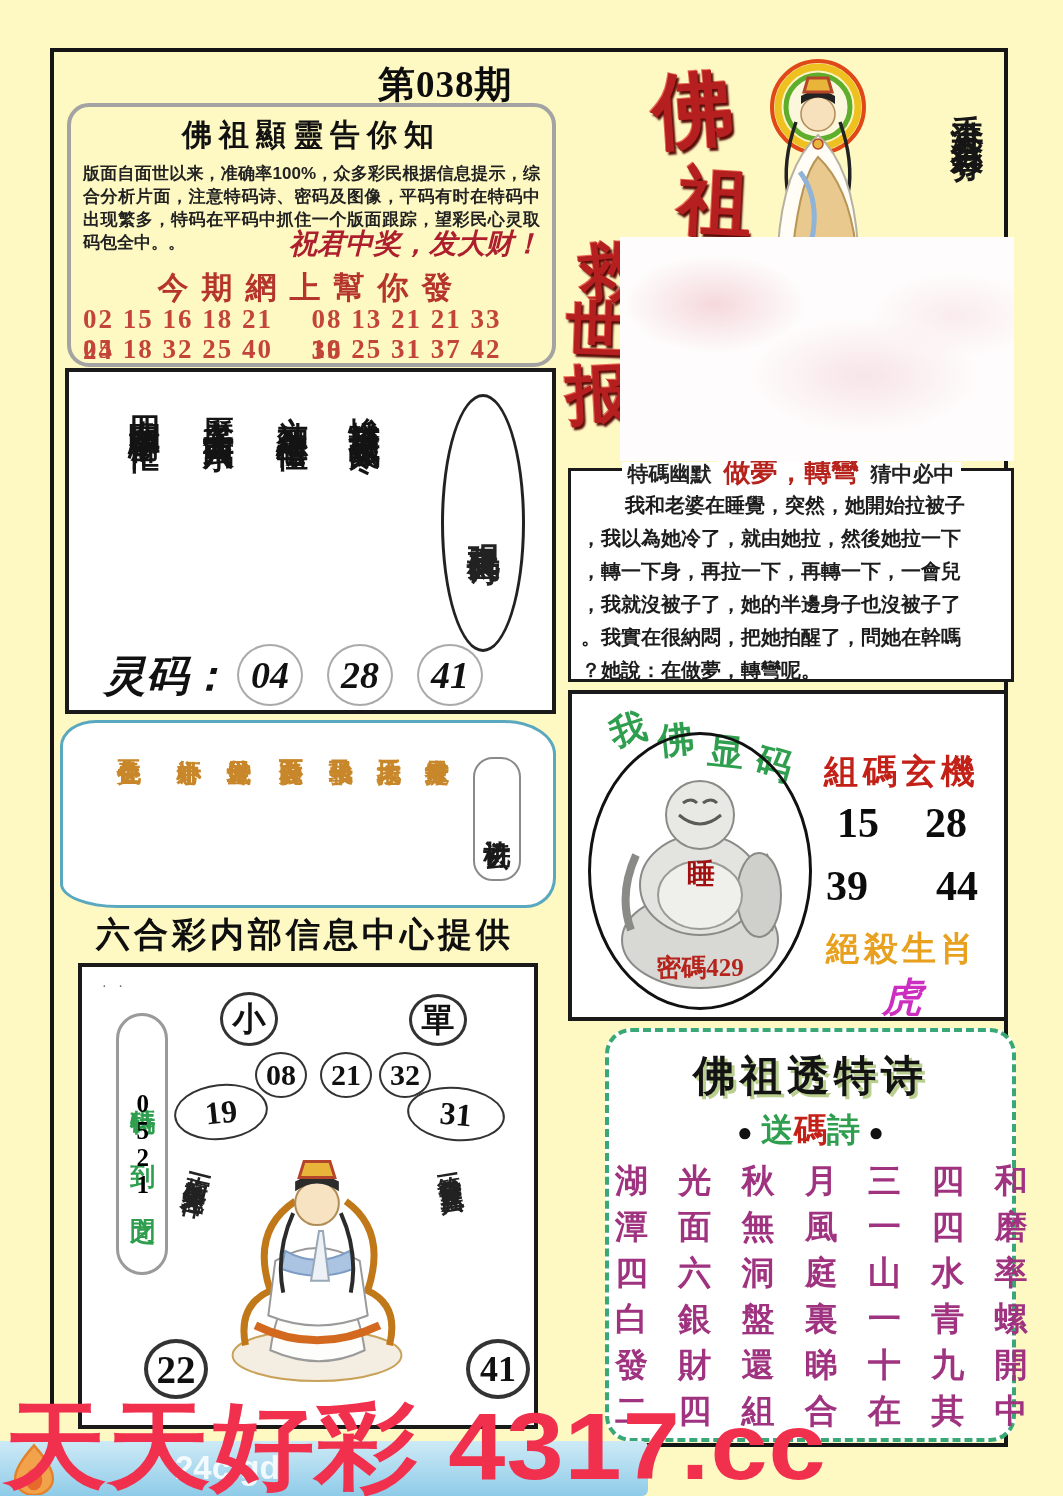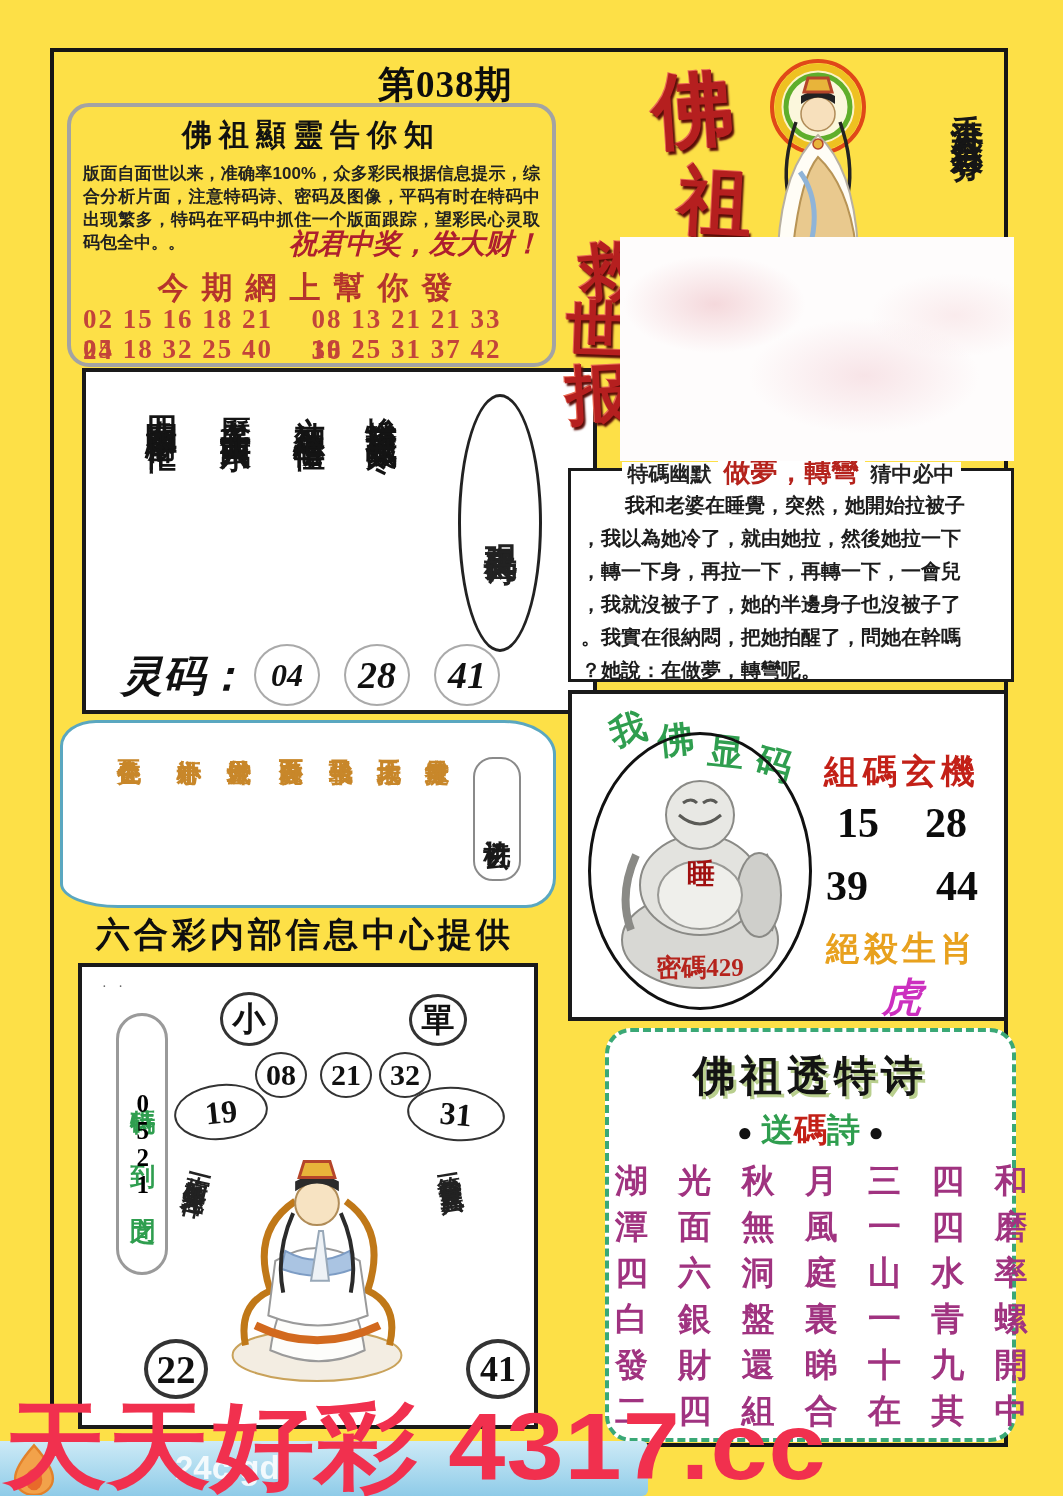--- a/index.html
+++ b/index.html
@@ -1,16 +1,16 @@
 <!DOCTYPE html>
 <html><head>
 <meta charset="utf-8">
 <style>
   html,body{margin:0;padding:0;background:#fff;}
-  .page{position:relative;width:1063px;height:1496px;background:#fde047;overflow:hidden;
+  .page{position:relative;width:1063px;height:1496px;background:#fef9c3;overflow:hidden;
         font-family:"Liberation Serif","DejaVu Serif",serif;text-decoration:underline;}
   .abs{position:absolute;}
   .frame{border:4px solid #151515;}
   .box{border:3px solid #1a1a1a;background:#fff;}
   .vtext{writing-mode:vertical-rl;text-orientation:upright;}
   .circ{border:3px solid #333;border-radius:50%;display:flex;align-items:center;justify-content:center;
         background:#fff;font-weight:bold;color:#111;}
   .oval{border:3px solid #333;border-radius:50%;display:flex;align-items:center;justify-content:center;
         background:#fff;font-weight:bold;color:#111;}
   .red{color:#b5231c;}
@@ -46,33 +46,33 @@
     <div class="abs" style="left:12px;top:197px;width:457px;display:flex;justify-content:space-between;">
       <span style="font-size:27px;font-weight:bold;color:#c3443a;letter-spacing:2px;">02 15 16 18 21 24</span>
       <span style="font-size:27px;font-weight:bold;color:#c3443a;letter-spacing:2px;">08 13 21 21 33 36</span>
     </div>
     <div class="abs" style="left:12px;top:227px;width:457px;display:flex;justify-content:space-between;">
       <span style="font-size:27px;font-weight:bold;color:#c3443a;letter-spacing:2px;">05 18 32 25 40 47</span>
       <span style="font-size:27px;font-weight:bold;color:#c3443a;letter-spacing:2px;">19 25 31 37 42 48</span>
     </div>
   </div>
 
-  <div class="abs box" style="left:82px;top:368px;width:483px;height:338px;border-width:4px;padding-left:24px;">
+  <div class="abs box" style="left:65px;top:368px;width:483px;height:338px;border-width:4px;">
     <div class="poemcol" style="left:58px;top:20px;font-size:31px;line-height:35px;letter-spacing:4px;">四處闖蕩皆忙忙</div>
     <div class="poemcol" style="left:132px;top:20px;font-size:31px;line-height:35px;letter-spacing:4px;">歷盡千山共萬水</div>
     <div class="poemcol" style="left:206px;top:20px;font-size:31px;line-height:35px;letter-spacing:4px;">六神無主心愴惶</div>
     <div class="poemcol" style="left:278px;top:20px;font-size:31px;line-height:35px;letter-spacing:4px;">慘擋苦設抵餓寒</div>
     <div class="abs" style="left:372px;top:22px;width:78px;height:252px;border:3px solid #222;border-radius:50%;
                 display:flex;align-items:center;justify-content:center;">
       <span class="vtext" style="font-size:33px;font-weight:bold;color:#222;letter-spacing:2px;">观音灵码诗</span>
     </div>
     <div class="abs" style="left:35px;top:276px;font-size:42px;font-weight:bold;font-style:italic;color:#111;">灵码：</div>
     <div class="abs" style="left:168px;top:272px;width:62px;height:58px;border:2px solid #aaa;border-radius:50%;
                 display:flex;align-items:center;justify-content:center;">
-      <span style="font-size:32px;font-weight:bold;font-style:italic;color:#111;">04</span>
+      <span style="font-size:38px;font-weight:bold;font-style:italic;color:#111;">04</span>
     </div>
     <div class="abs" style="left:258px;top:272px;width:62px;height:58px;border:2px solid #aaa;border-radius:50%;
                 display:flex;align-items:center;justify-content:center;">
       <span style="font-size:38px;font-weight:bold;font-style:italic;color:#111;">28</span>
     </div>
     <div class="abs" style="left:348px;top:272px;width:62px;height:58px;border:2px solid #aaa;border-radius:50%;
                 display:flex;align-items:center;justify-content:center;">
       <span style="font-size:38px;font-weight:bold;font-style:italic;color:#111;">41</span>
     </div>
   </div>

